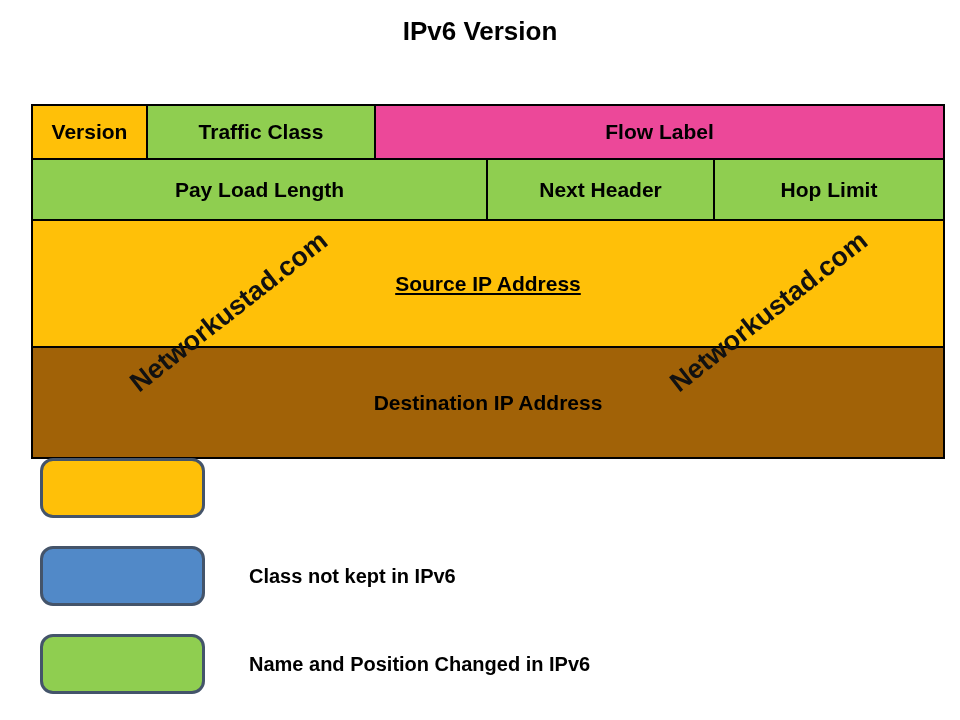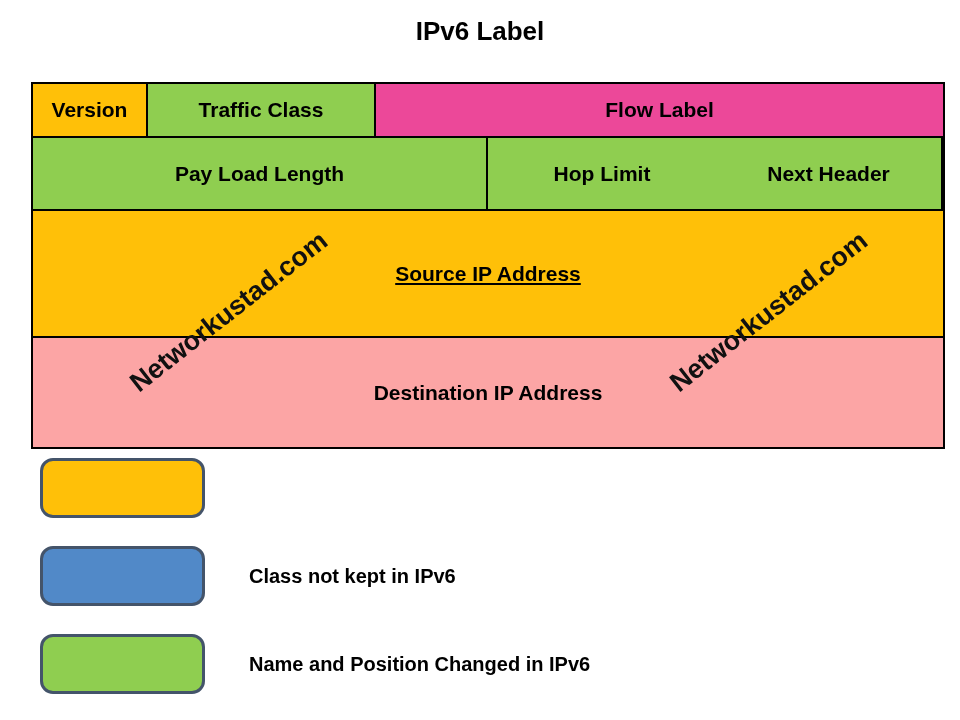--- a/index.html
+++ b/index.html
@@ -18,28 +18,28 @@
     top: 16px; left: 0; width: 960px;
     margin: 0;
     text-align: center;
     font-size: 26px;
     font-weight: bold;
     letter-spacing: 0px;
   }
 
   .htable {
     position: absolute;
-    left: 31px; top: 82px;
+    left: 31px; top: 104px;
     width: 914px;
     border: 2px solid #000;
     box-sizing: border-box;
   }
   .hrow { display: flex; }
   .r1 { height: 54px; }
-  .r2 { height: 73px; }
+  .r2 { height: 61px; }
   .r3 { height: 127px; text-decoration: underline; }
   .r4 { height: 109px; }
   .hcell {
     display: flex;
     align-items: center;
     justify-content: center;
     font-weight: bold;
     font-size: 21px;
     box-sizing: border-box;
     border-right: 2px solid #000;
@@ -93,38 +93,38 @@
     font-size: 20px;
     font-weight: bold;
     white-space: nowrap;
   }
 </style>
 </head>
 <body>
 
 <div class="page">
 
-  <h1 class="title">IPv6 Label</h1>
+  <h1 class="title">IPv6 Version</h1>
 
   <div class="htable">
     <div class="hrow r1">
       <div class="hcell w-version" style="background-color: rgb(255, 192, 8);">Version</div>
       <div class="hcell w-traffic" style="background-color: rgb(143, 206, 80);">Traffic Class</div>
       <div class="hcell w-flow last" style="background-color: #ec4899;">Flow Label</div>
     </div>
     <div class="hrow r2">
       <div class="hcell w-payload" style="background-color: rgb(143, 206, 80);">Pay Load Length</div>
+      <div class="hcell w-nexthdr" style="background-color: rgb(143, 206, 80);">Next Header</div>
       <div class="hcell w-hoplim last" style="background-color: rgb(143, 206, 80);">Hop Limit</div>
-      <div class="hcell w-nexthdr" style="background-color: rgb(143, 206, 80);">Next Header</div>
     </div>
     <div class="hrow r3">
       <div class="hcell w-full last" style="background-color: rgb(255, 192, 8);">Source IP Address</div>
     </div>
     <div class="hrow r4 bottom">
-      <div class="hcell w-full last" style="background-color: #fca5a5;">Destination IP Address</div>
+      <div class="hcell w-full last" style="background-color: #a16207;">Destination IP Address</div>
     </div>
   </div>
 
   <div class="watermark wm-left">Networkustad.com</div>
   <div class="watermark wm-right">Networkustad.com</div>
 
   <div class="legend-row lg1">
     <div class="legend-swatch" style="background-color: rgb(255, 192, 8);"></div>
   </div>
   <div class="legend-row lg2">

